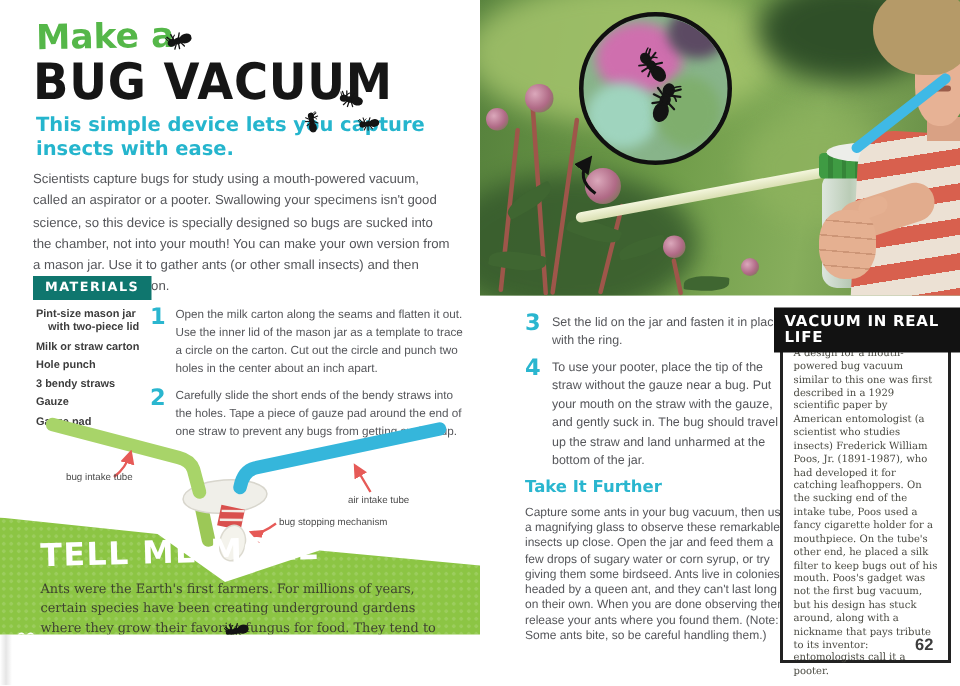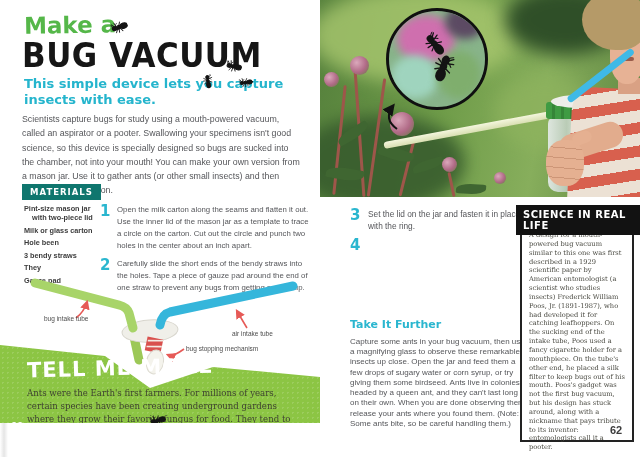--- a/index.html
+++ b/index.html
@@ -125,24 +125,24 @@
     <svg class="ant" viewBox="0 0 15 12" style="left:239px;top:77px;width:14px;height:11px;transform:rotate(-8deg)">
         <use href="#ant-shape"></use>
       </svg>
 
     <div class="abs intro">Scientists capture bugs for study using a mouth-powered vacuum, called an aspirator or a pooter. Swallowing your specimens isn't good science, so this device is specially designed so bugs are sucked into the chamber, not into your mouth! You can make your own version from a mason jar. Use it to gather ants (or other small insects) and then observe them in action.</div>
 
     <div class="abs sec-head mat-head">MATERIALS</div>
 
     <div class="abs materials">
       <div>Pint-size mason jar with two-piece lid</div>
-      <div>Milk or glass carton</div>
-      <div>Hole been</div>
+      <div>Milk or straw carton</div>
+      <div>Hole punch</div>
       <div>3 bendy straws</div>
-      <div>They</div>
+      <div>Gauze</div>
       <div>Gauze pad</div>
     </div>
 
     <div class="abs stepnum s1n">1</div>
     <div class="abs steptext s1t">Open the milk carton along the seams and flatten it out. Use the inner lid of the mason jar as a template to trace a circle on the carton. Cut out the circle and punch two holes in the center about an inch apart.</div>
     <div class="abs stepnum s2n">2</div>
     <div class="abs steptext s2t">Carefully slide the short ends of the bendy straws into the holes. Tape a piece of gauze pad around the end of one straw to prevent any bugs from getting sucked up.</div>
 
     <div class="abs band"></div>
 
@@ -241,23 +241,24 @@
           </svg>
         <svg class="ant" viewBox="0 0 15 12" style="left:40px;top:46px;width:28px;height:22px;transform:rotate(110deg)">
             <use href="#ant-shape"></use>
           </svg>
       </div>
     </div>
 
     <div class="abs stepnum s3n">3</div>
     <div class="abs steptext-r s3t">Set the lid on the jar and fasten it in place with the ring.</div>
     <div class="abs stepnum s4n">4</div>
+    <div class="abs steptext-r s4t">To use your pooter, place the tip of the straw without the gauze near a bug. Put your mouth on the straw with the gauze, and gently suck in. The bug should travel up the straw and land unharmed at the bottom of the jar.</div>
 
     <div class="abs tif-head">Take It Further</div>
     <div class="abs tif-body">Capture some ants in your bug vacuum, then use a magnifying glass to observe these remarkable insects up close. Open the jar and feed them a few drops of sugary water or corn syrup, or try giving them some birdseed. Ants live in colonies headed by a queen ant, and they can't last long on their own. When you are done observing them, release your ants where you found them. (Note: Some ants bite, so be careful handling them.)</div>
 
-    <div class="abs sci-head">SCIENCE IN REAL LIFE</div>
+    <div class="abs sci-head">VACUUM IN REAL LIFE</div>
     <div class="abs sci-box">A design for a mouth-powered bug vacuum similar to this one was first described in a 1929 scientific paper by American entomologist (a scientist who studies insects) Frederick William Poos, Jr. (1891-1987), who had developed it for catching leafhoppers. On the sucking end of the intake tube, Poos used a fancy cigarette holder for a mouthpiece. On the tube's other end, he placed a silk filter to keep bugs out of his mouth. Poos's gadget was not the first bug vacuum, but his design has stuck around, along with a nickname that pays tribute to its inventor: entomologists call it a pooter.</div>
   </div>
 
   <div class="spine"></div>
   <div class="pn-right">62</div>
 </div>
 
 </body></html>

